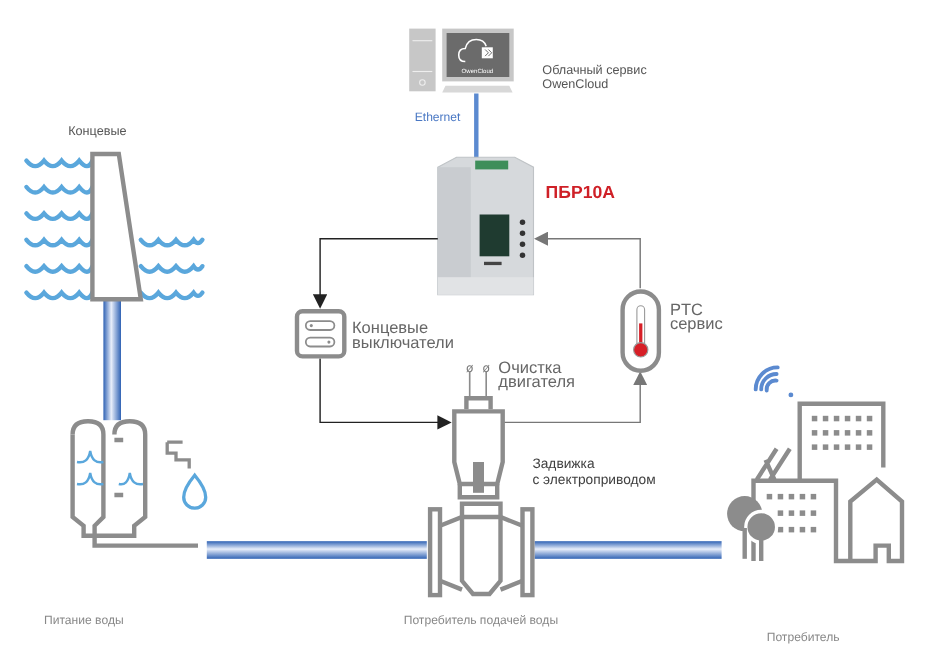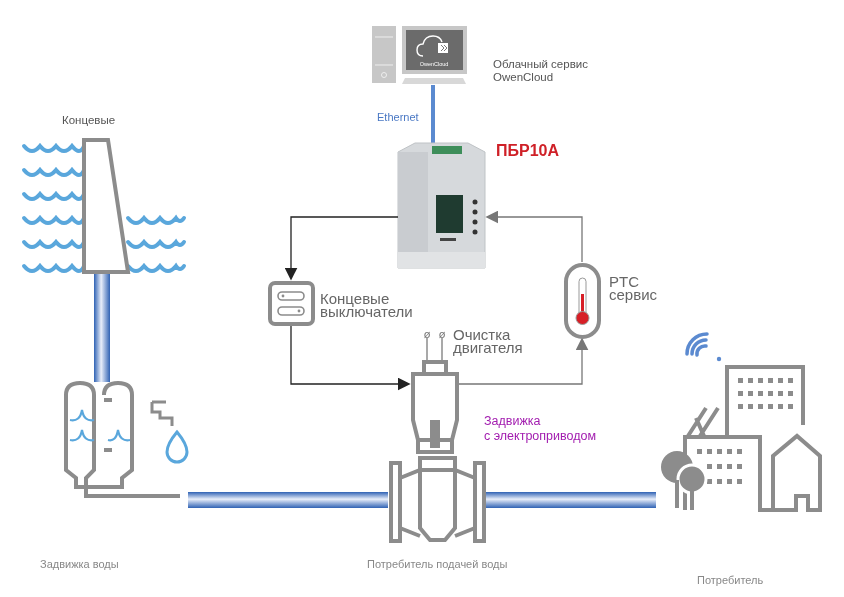--- a/index.html
+++ b/index.html
@@ -3,21 +3,21 @@
 <meta charset="utf-8">
 <style>
   html, body { margin:0; padding:0; background:#ffffff; }
   body { width:844px; height:597px; position:relative; overflow:hidden;
          font-family:"Liberation Sans", sans-serif; color:#555; }
   svg#scene { position:absolute; left:0; top:0; }
   .lbl { position:absolute; font-size:11.5px; color:#555; line-height:13px; white-space:nowrap; }
   .lbl-bottom { font-size:11px; color:#888; }
   .lbl-link { color:#4a78c4; font-size:11px; }
   .lbl-device { color:#cf2027; font-weight:bold; font-size:16px; }
-  .lbl-valve { font-size:12.5px; line-height:15px; color:#a21caf; }
+  .lbl-valve { font-size:12.5px; line-height:15px; color:#404040; }
   .lbl-grey { color:#666; font-size:15px; line-height:13px; }
 </style>
 </head>
 <body>
 
 <svg id="scene" width="844" height="597" viewBox="0 0 844 597">
   <defs>
     <linearGradient id="pipeV" x1="0" y1="0" x2="1" y2="0">
       <stop offset="0" stop-color="#2f62b4"></stop>
       <stop offset="0.45" stop-color="#e8eefa"></stop>
@@ -199,34 +199,34 @@
       <rect x="690" y="490" width="4" height="20" fill="#8c8c8c"></rect>
       <rect x="675" y="480" width="4" height="28" fill="#8c8c8c"></rect>
     </g>
   </g>
 </svg>
 
 <div class="lbl" style="left:466px;top:58px;margin-left:27px;">
   <div>Облачный сервис</div>
   <div>OwenCloud</div>
 </div>
-<div class="lbl lbl-link" style="left:377px;top:111px;">Ethernet</div>
-<div class="lbl lbl-device" style="left:496px;top:144px;">ПБР10А</div>
+<div class="lbl lbl-link" style="left:377px;top:101px;">Ethernet</div>
+<div class="lbl lbl-device" style="left:496px;top:169px;">ПБР10А</div>
 <div class="lbl" style="left:62px;top:114px;">Концевые</div>
 <div class="lbl lbl-grey" style="left:320px;top:292px;">
   <div>Концевые</div>
   <div>выключатели</div>
 </div>
 <div class="lbl lbl-grey" style="left:609px;top:275px;">
   <div>PTC</div>
   <div>сервис</div>
 </div>
 <div class="lbl lbl-grey" style="left:453px;top:328px;">
   <div>Очистка</div>
   <div>двигателя</div>
 </div>
 <div class="lbl lbl-valve" style="left:484px;top:414px;">
   <div>Задвижка</div>
   <div>с электроприводом</div>
 </div>
-<div class="lbl lbl-bottom" style="left:40px;top:558px;">Задвижка воды</div>
+<div class="lbl lbl-bottom" style="left:40px;top:558px;">Питание воды</div>
 <div class="lbl lbl-bottom" style="left:367px;top:558px;">Потребитель подачей воды</div>
 <div class="lbl lbl-bottom" style="left:697px;top:558px;margin-top:16px;">Потребитель</div>
 
 </body></html>

